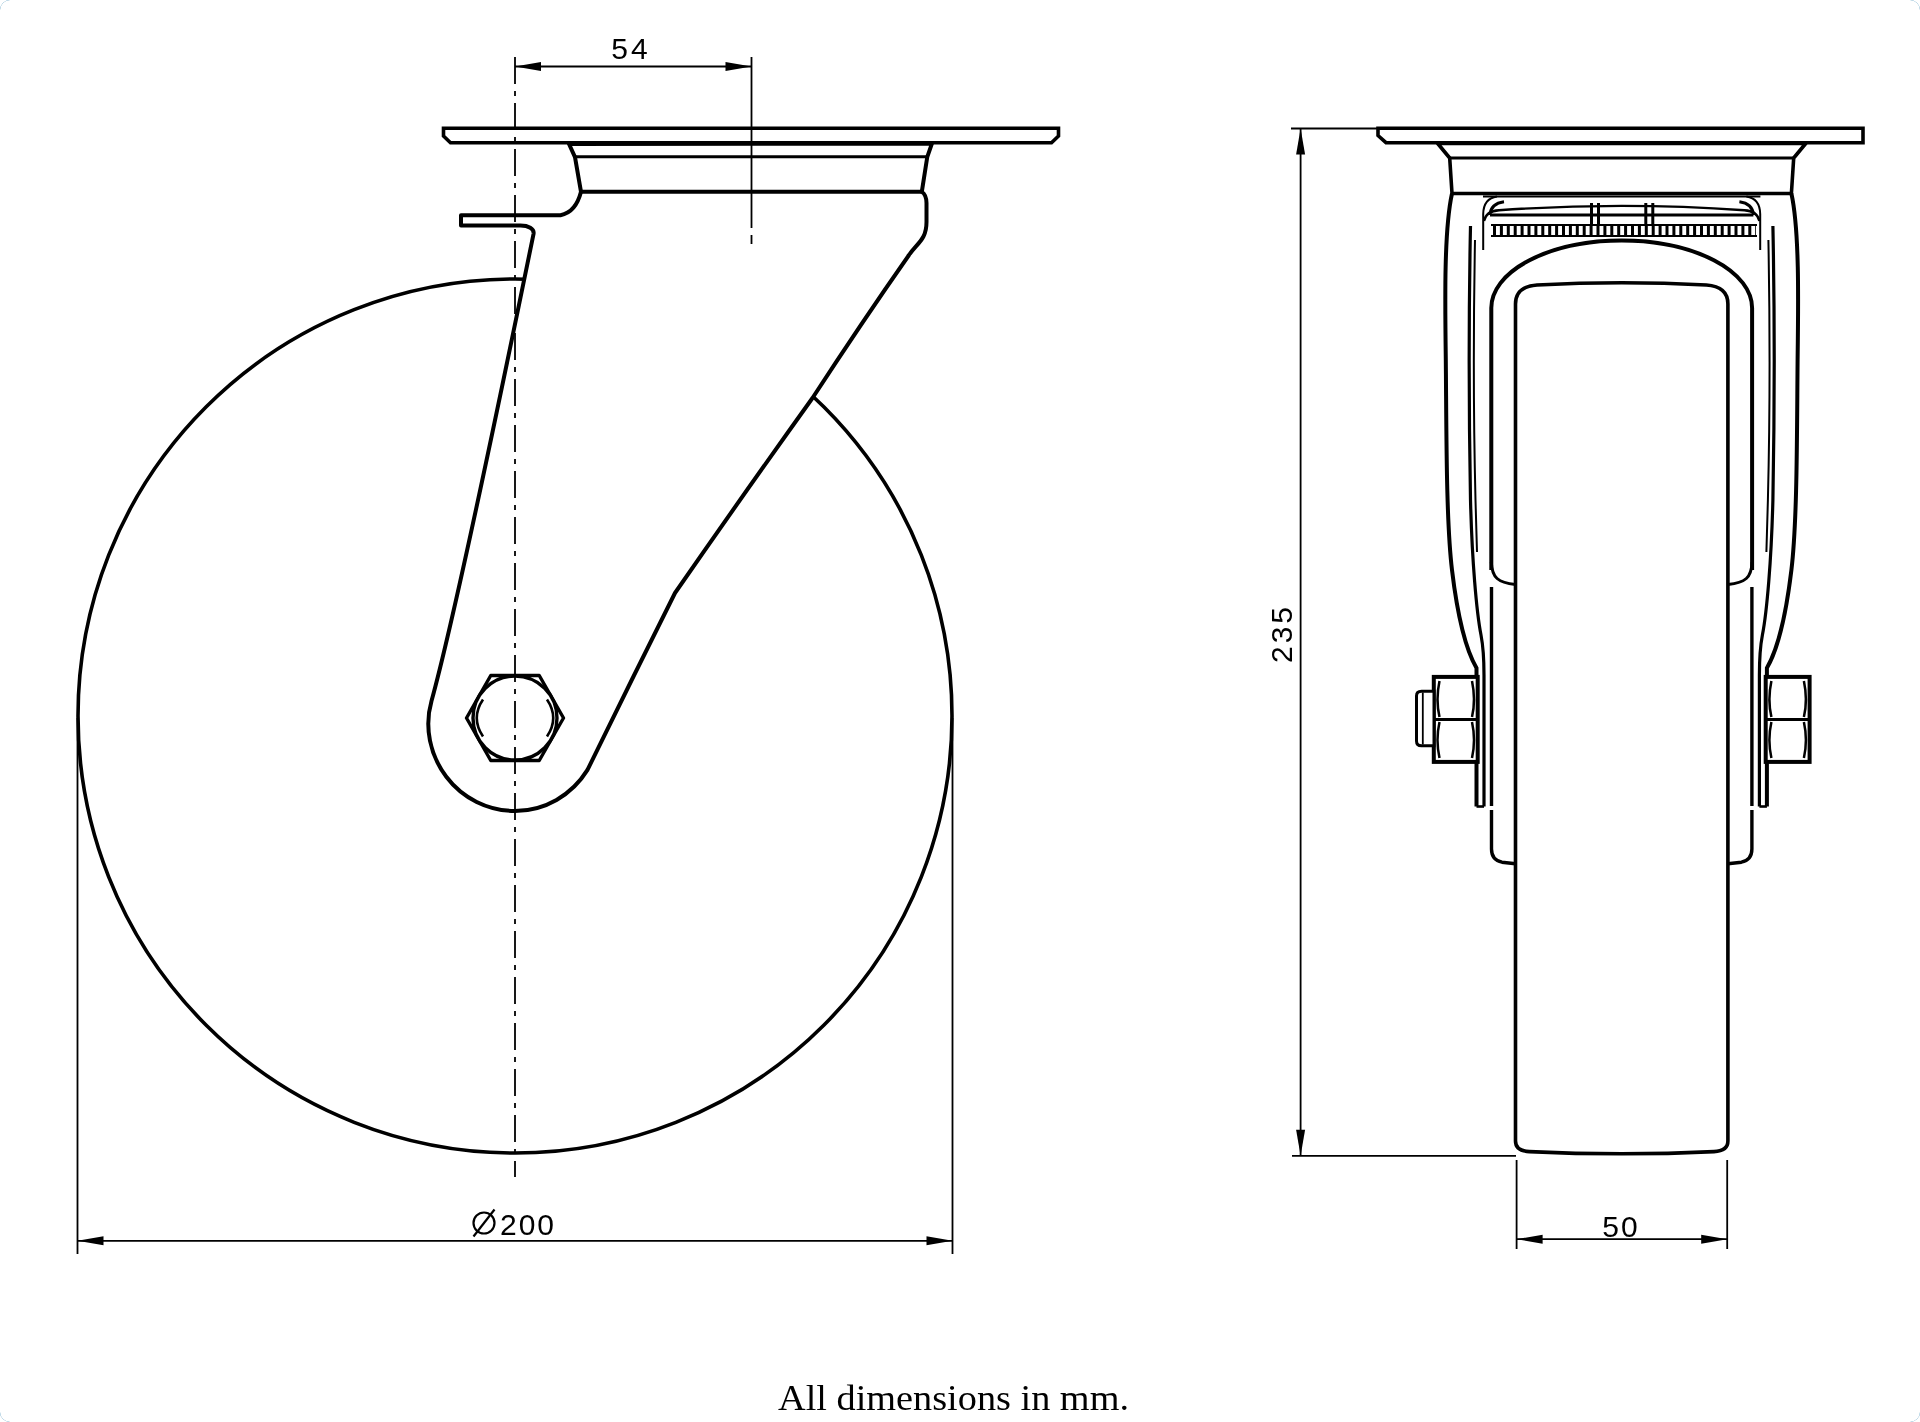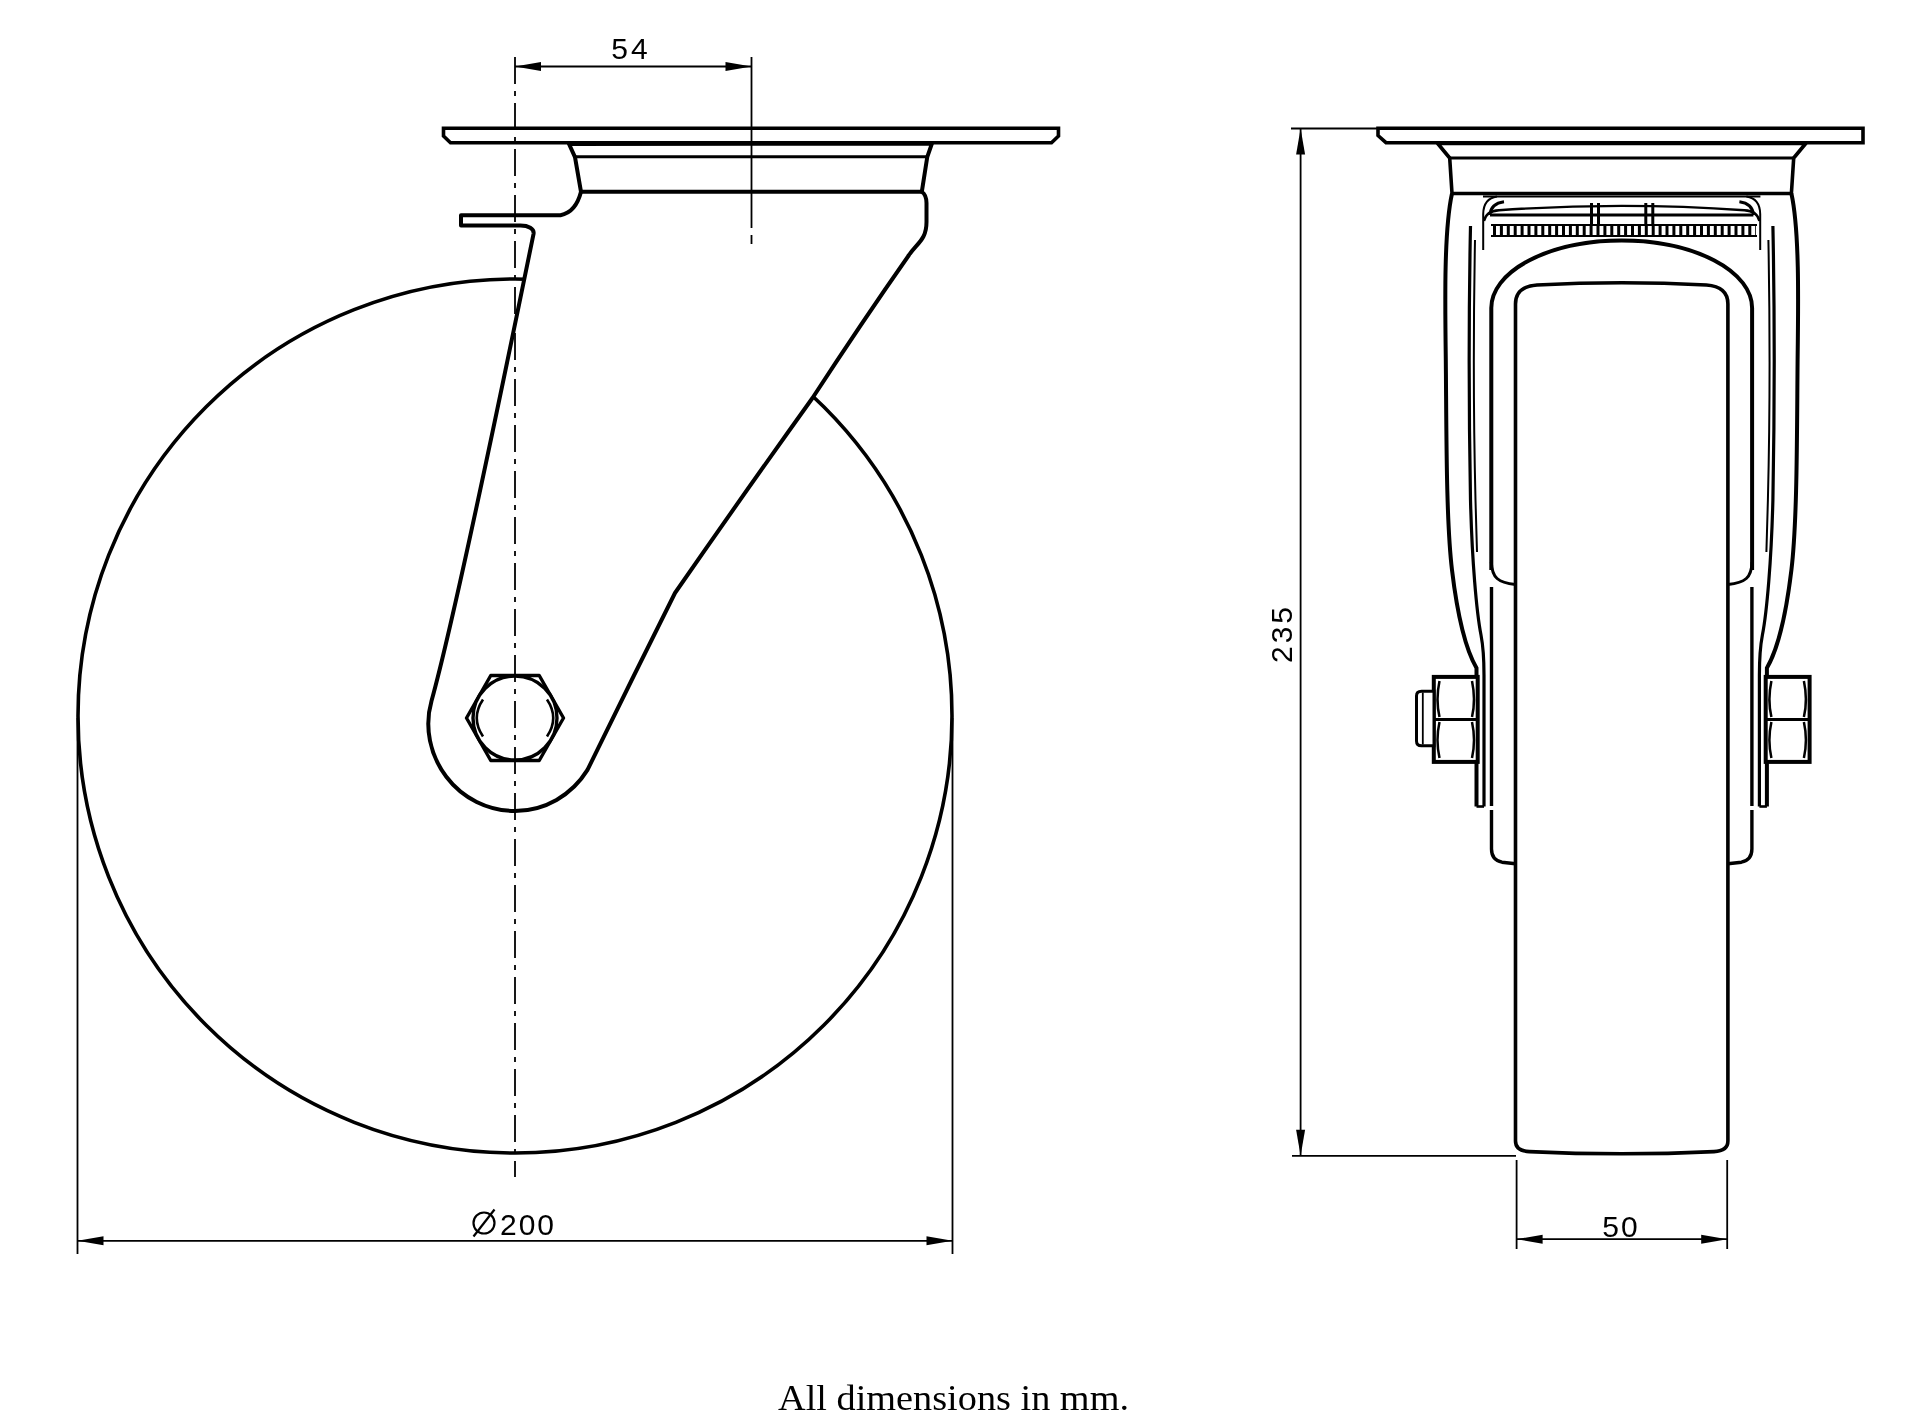--- a/index.html
+++ b/index.html
@@ -1,16 +1,16 @@
 <!DOCTYPE html>
 <html><head>
 <meta charset="utf-8">
 <style>
   html,body{margin:0;padding:0;background:#ffffff;}
-  .page{width:1920px;height:1422px;position:relative;background:#0369a1;overflow:hidden;}
+  .page{width:1920px;height:1422px;position:relative;background:#0369a1;overflow:hidden;border-radius:10px;}
   svg{position:absolute;left:0;top:0;}
   text{font-family:"Liberation Sans", sans-serif;fill:#000;}
   .note{font-family:"Liberation Serif", serif;}
 </style>
 </head>
 <body>
 <div class="page">
 <svg width="1920" height="1422" viewBox="0 0 1920 1422">
 
   <rect x="0" y="0" width="1920" height="1422" fill="#ffffff"></rect>

